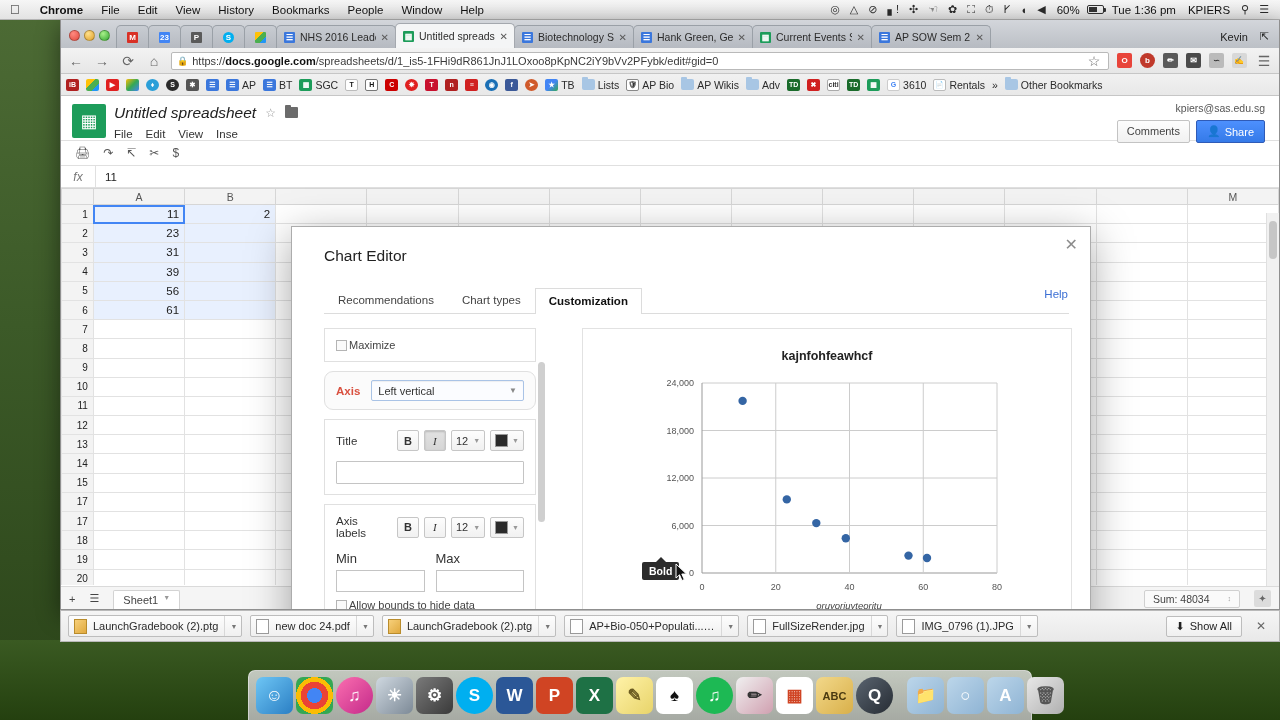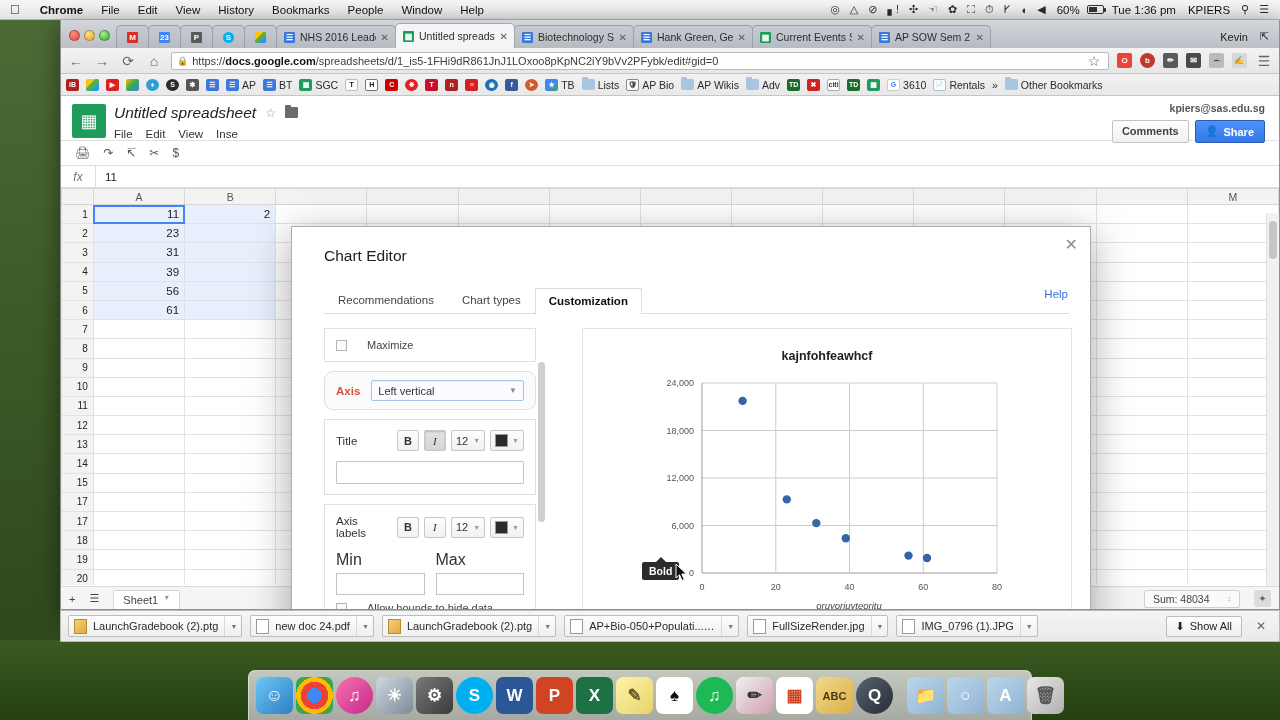--- a/index.html
+++ b/index.html
@@ -123,21 +123,21 @@
     width:34px; height:34px; background:#1d9c5a; border-radius:2px;
     display:flex; align-items:center; justify-content:center; margin:2px 8px 0 3px; flex:none;
   }
   .sheets-logo span { color:#fff; font-size:18px; line-height:1; }
   .doc-title { font-size:15.5px; font-style:italic; color:#222; }
   .title-row { display:flex; align-items:center; gap:9px; height:21px; }
   .star { color:#9a9a9a; font-size:12px; }
   .fold { width:13px; height:11px; background:#6b6b6b; border-radius:1px; position:relative;}
   .fold:before{content:"";position:absolute;top:-2px;left:0;width:6px;height:3px;background:#6b6b6b;border-radius:1px 1px 0 0;}
   .menu-row { display:flex; gap:13px; font-size:11.5px; color:#333; margin-top:5px; }
-  .head-right { margin-left:auto; text-align:right; padding-right:6px;font-weight:bold;}
+  .head-right { margin-left:auto; text-align:right; padding-right:6px;}
   .acct { font-size:10.5px; color:#555; }
   .btn-row { display:flex; gap:6px; margin-top:6px; justify-content:flex-end;}
   .btn-comments {
     font-size:11px; padding:4px 9px; border:1px solid #c3c3c3; border-radius:2px;
     background:linear-gradient(180deg,#fdfdfd,#f1f1f1); color:#444;
   }
   .btn-share {
     font-size:11px; padding:4px 10px; border:1px solid #2f5bb7; border-radius:2px;
     background:linear-gradient(180deg,#4d90fe,#357ae8); color:#fff; display:flex; gap:4px; align-items:center;
   }
@@ -222,23 +222,23 @@
   }
   .fbtn.pressed { background:linear-gradient(180deg,#e2e2e2,#d6d6d6); box-shadow:inset 0 1px 2px rgba(0,0,0,.18); }
   .fbtn.b { font-weight:bold; }
   .fbtn.i { font-style:italic; font-family:"Liberation Serif", serif; }
   .fbtn.size { min-width:34px; gap:5px; justify-content:space-between; }
   .caret-sm { font-size:7px; color:#999; }
   .swatch { width:13px; height:13px; background:#2b2b2b; border:1px solid #999;}
   .txtfield { height:23px; border:1px solid #c4c4c4; border-radius:1px; background:#fff; width:100%; margin-top:10px;}
   .minmax { display:flex; gap:11px; margin-top:4px;}
   .mm { flex:1; }
-  .mm-lbl { font-size:16px; color:#333; margin-bottom:4px;}
+  .mm-lbl { font-size:13px; color:#333; margin-bottom:4px;}
   .mm-in { height:22px; border:1px solid #c4c4c4; background:#fff; }
-  .chk-row { display:flex; align-items:center; gap:20px; margin-top:7px;}
+  .chk-row { display:flex; align-items:center; gap:2px; margin-top:7px;}
   .chk { width:11px; height:11px; border:1px solid #b4b4b4; background:#fafafa; flex:none;}
   .chk-lbl { font-size:11px; color:#444; }
   .panel-scroll {
     position:absolute; right:-9px; top:34px; width:7px; height:160px;
     background:#cfcfcf; border-radius:4px;
   }
   .tooltip {
     position:absolute; background:#2b2b2b; color:#fff; font-size:10.5px; font-weight:bold;
     padding:3px 7px; border-radius:2px; left:350px; top:335px; z-index:60;
   }

